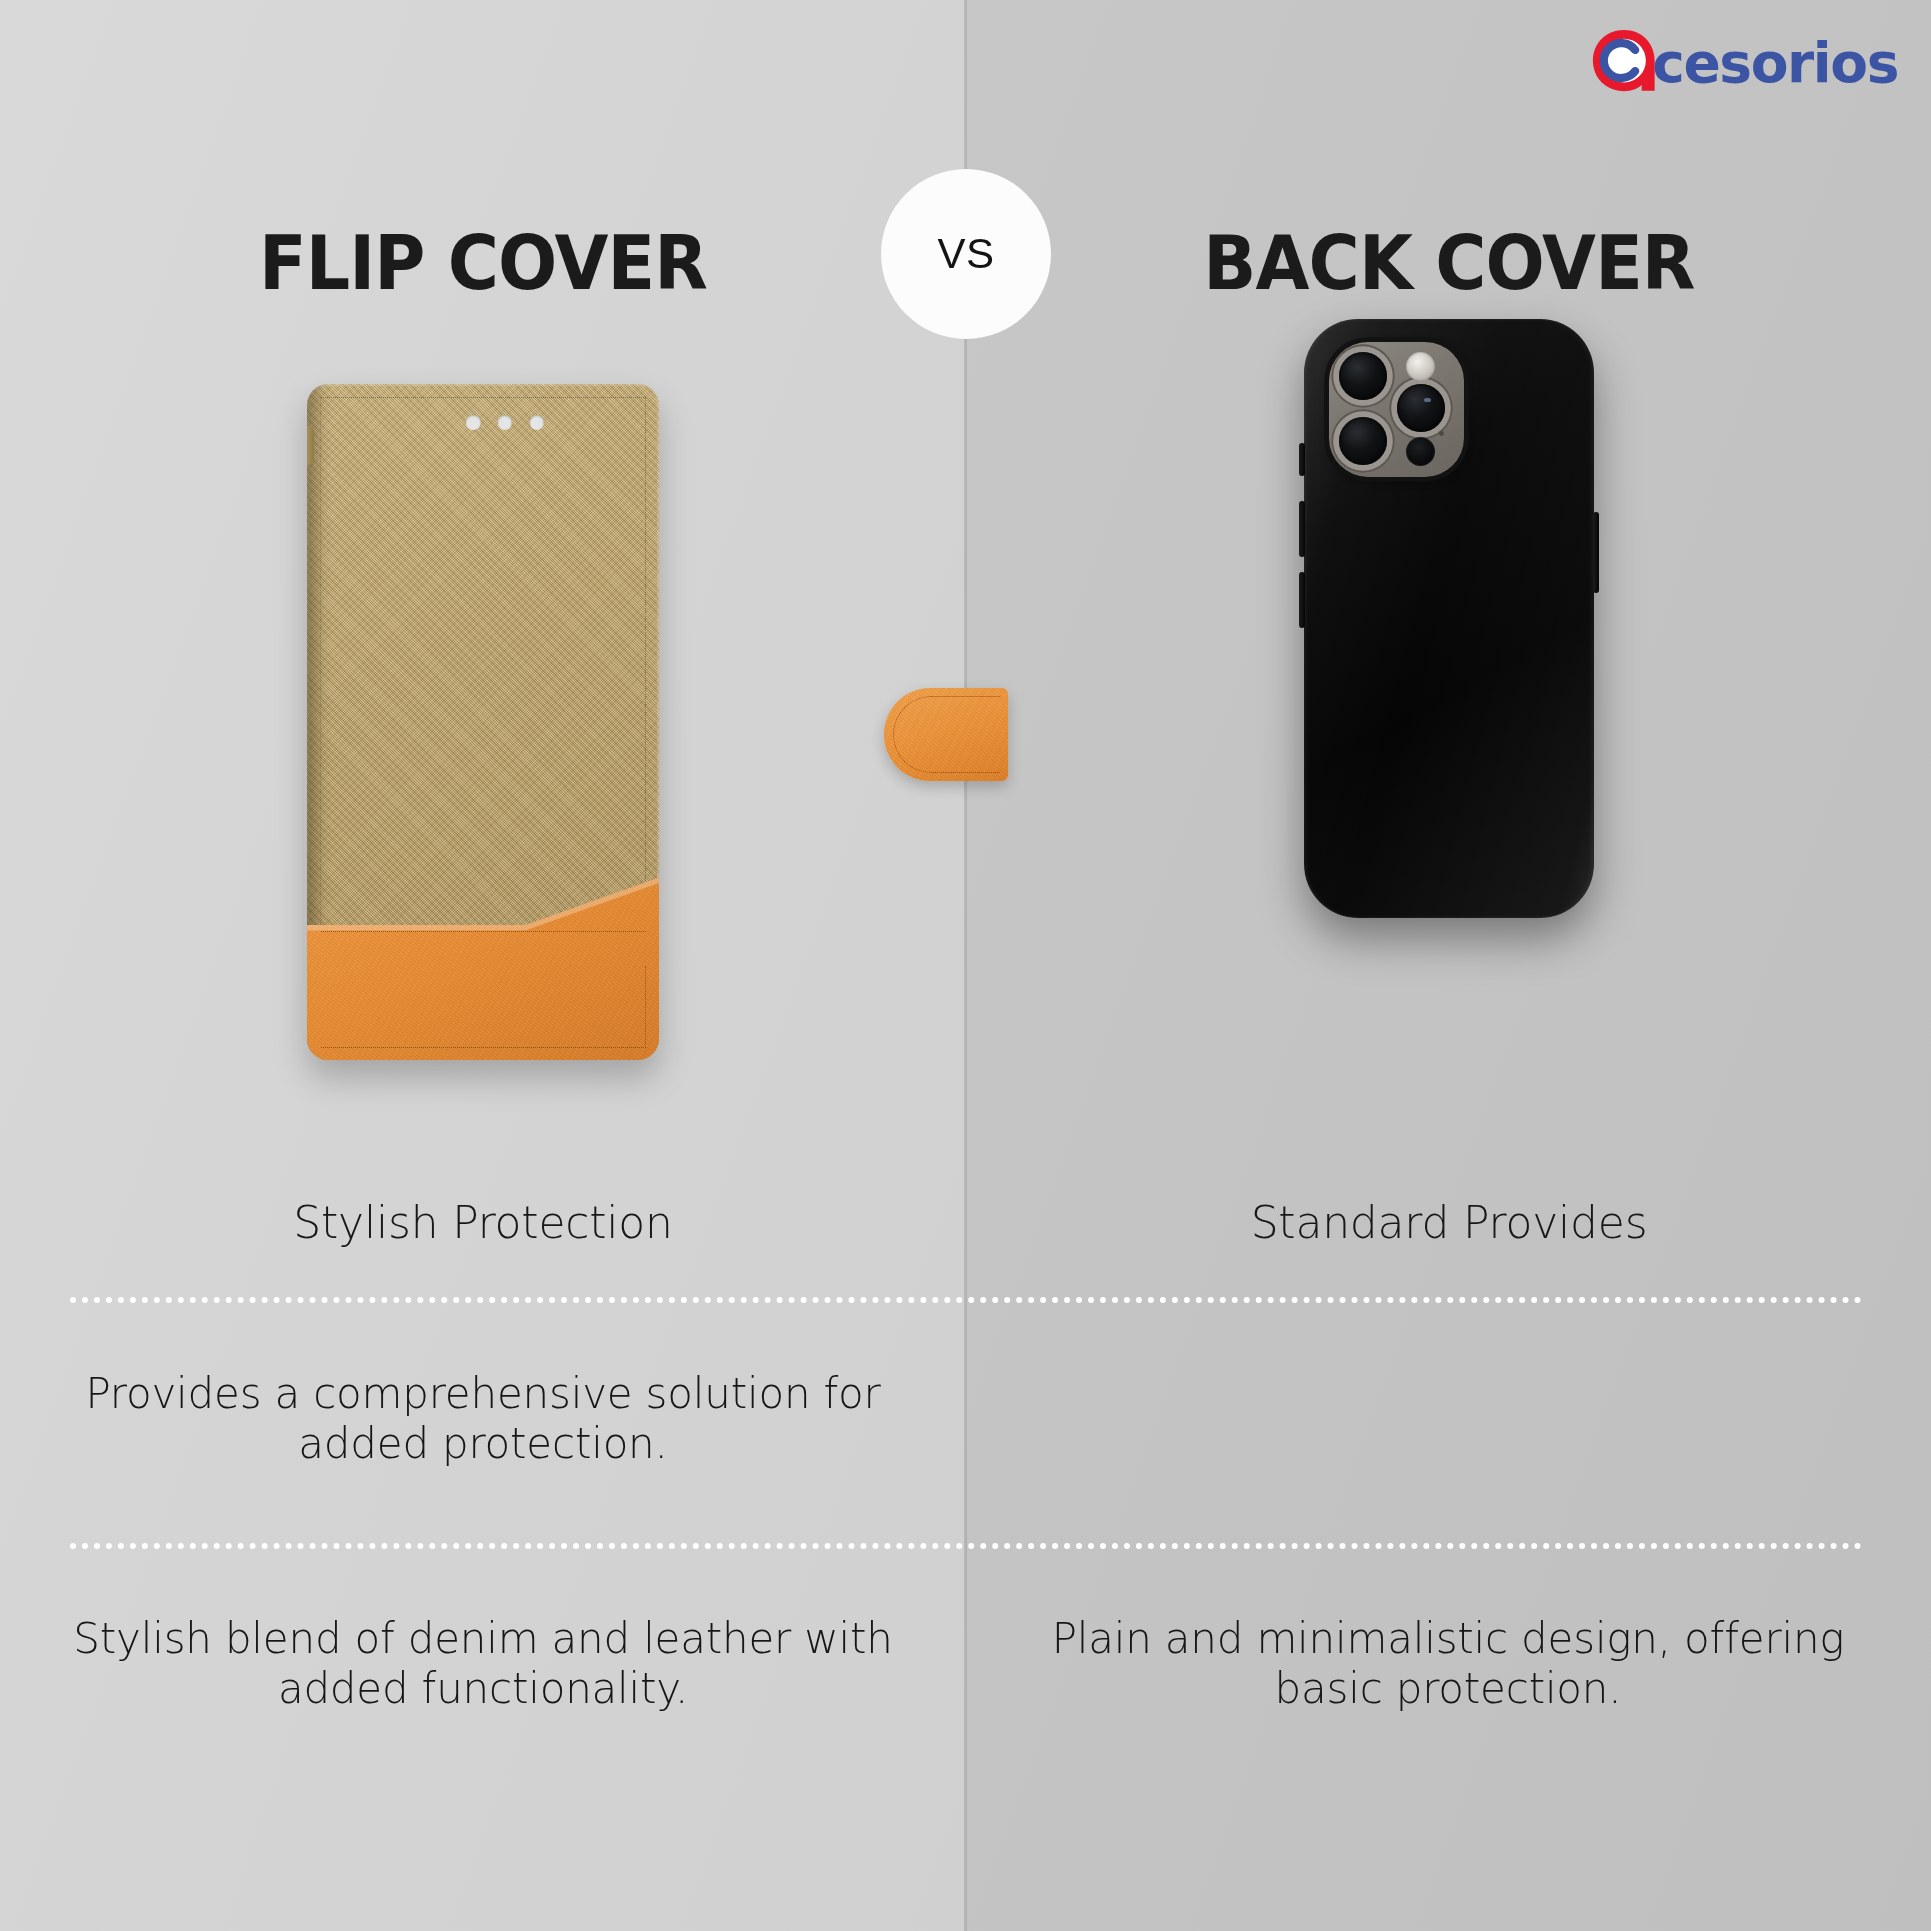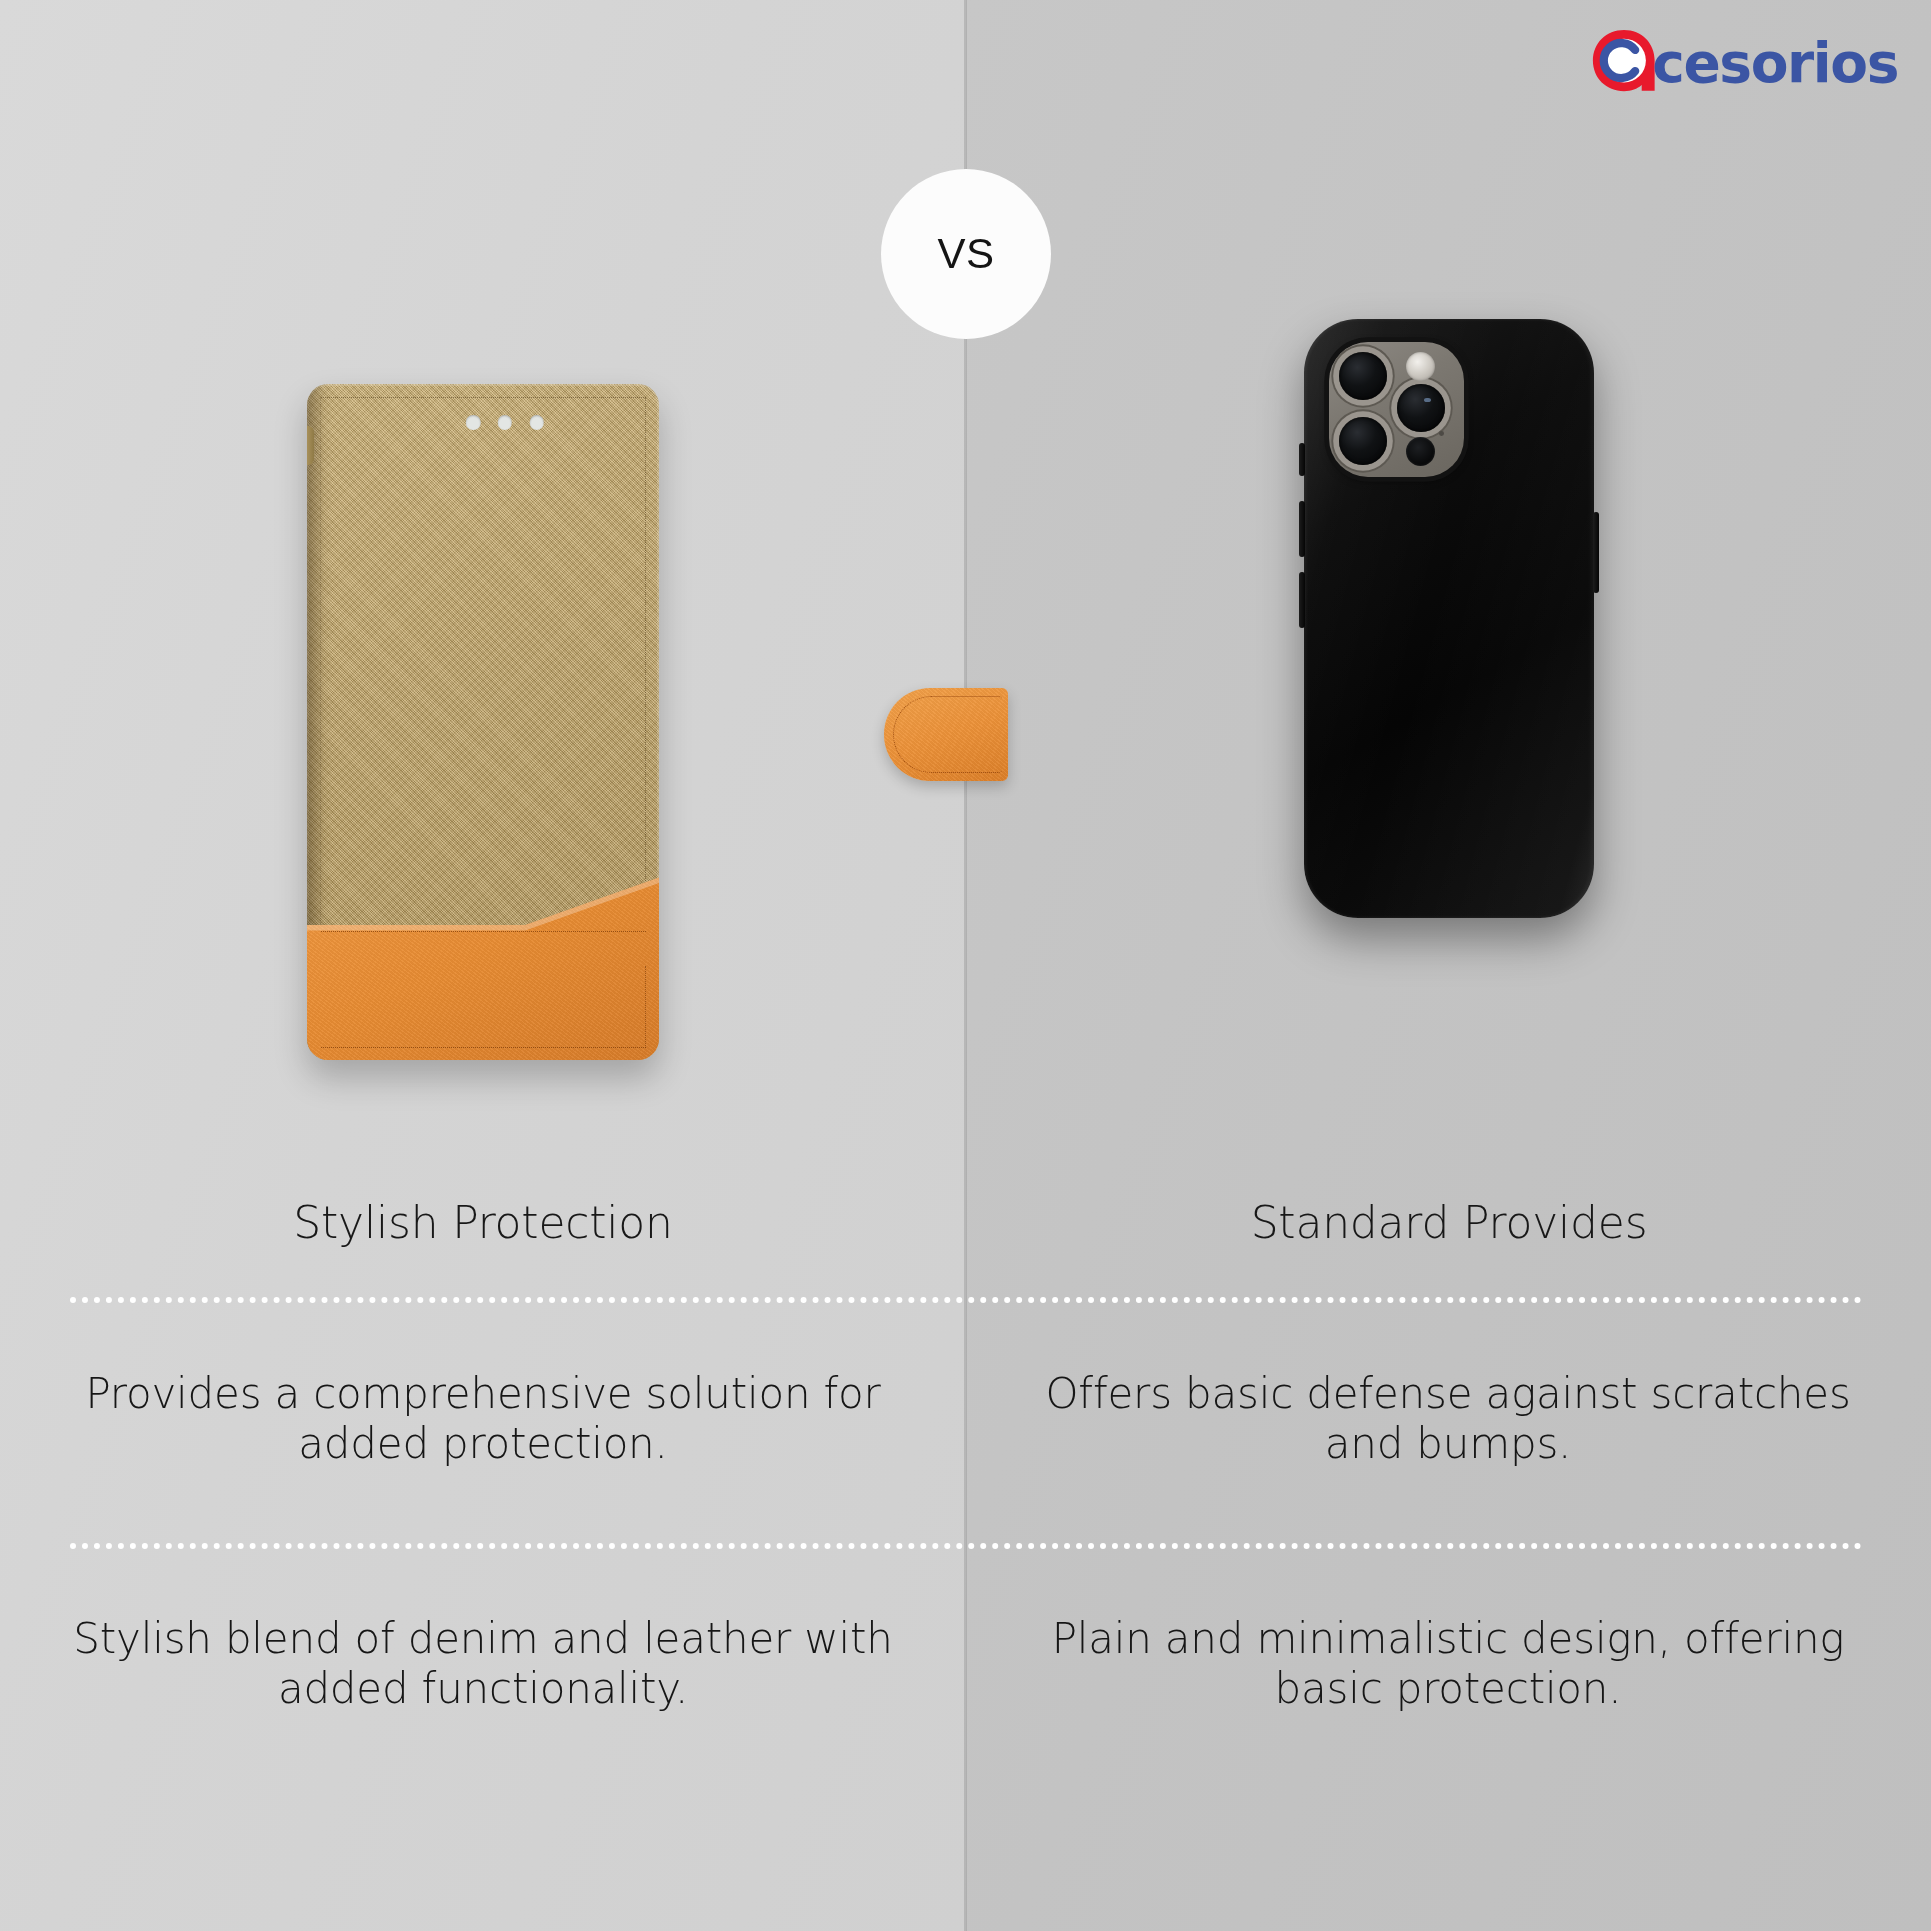--- a/index.html
+++ b/index.html
@@ -408,20 +408,24 @@
     <span class="logo-mark">
       <svg viewBox="0 0 72 72" xmlns="http://www.w3.org/2000/svg">
         <path d="M36 4 C17.8 4 4 17.4 4 35.5 C4 53.6 17.8 67 36 67 C43.6 67 49.6 64.6 54.2 60.6 L54.2 66.5 L67.5 66.5 L67.5 35.5 C67.5 17.4 54.2 4 36 4 Z" fill="#e8192c"></path>
         <circle cx="36" cy="35.5" r="22.5" fill="#ffffff"></circle>
         <path d="M47.5 24.6 A18 18 0 1 0 47.5 46.4" fill="none" stroke="#3b55a4" stroke-width="8.5" stroke-linecap="round"></path>
       </svg>
     </span>
     <span class="logo-word">cesorios</span>
   </div>
 
+  <div class="headline">
+    <div class="headline-title left">FLIP COVER</div>
+    <div class="headline-title right">BACK COVER</div>
+  </div>
   <div class="vs-badge">VS</div>
 
   <div class="stage left">
     <div class="flip-cover">
       <div class="flip-spine"></div>
       <div class="flip-spine-tab"></div>
       <div class="flip-stitch-top"></div>
       <div class="flip-stitch-right"></div>
       <div class="flip-stitch-left"></div>
       <div class="flip-dots">
@@ -458,18 +462,17 @@
     </div>
   </div>
 
   <div class="caption left">Stylish Protection</div>
   <div class="caption right">Standard Provides</div>
 
   <div class="divider d1"></div>
   <div class="divider d2"></div>
 
   <div class="feature row1 left">Provides a comprehensive solution for added protection.</div>
-  <div class="feature row1 right">Offers basic defense against scratches and bumps.</div>
   <div class="feature row2 left">Stylish blend of denim and leather with added functionality.</div>
   <div class="feature row2 right">Plain and minimalistic design, offering basic protection.</div>
 
 </div>
 
 
 </body></html>

